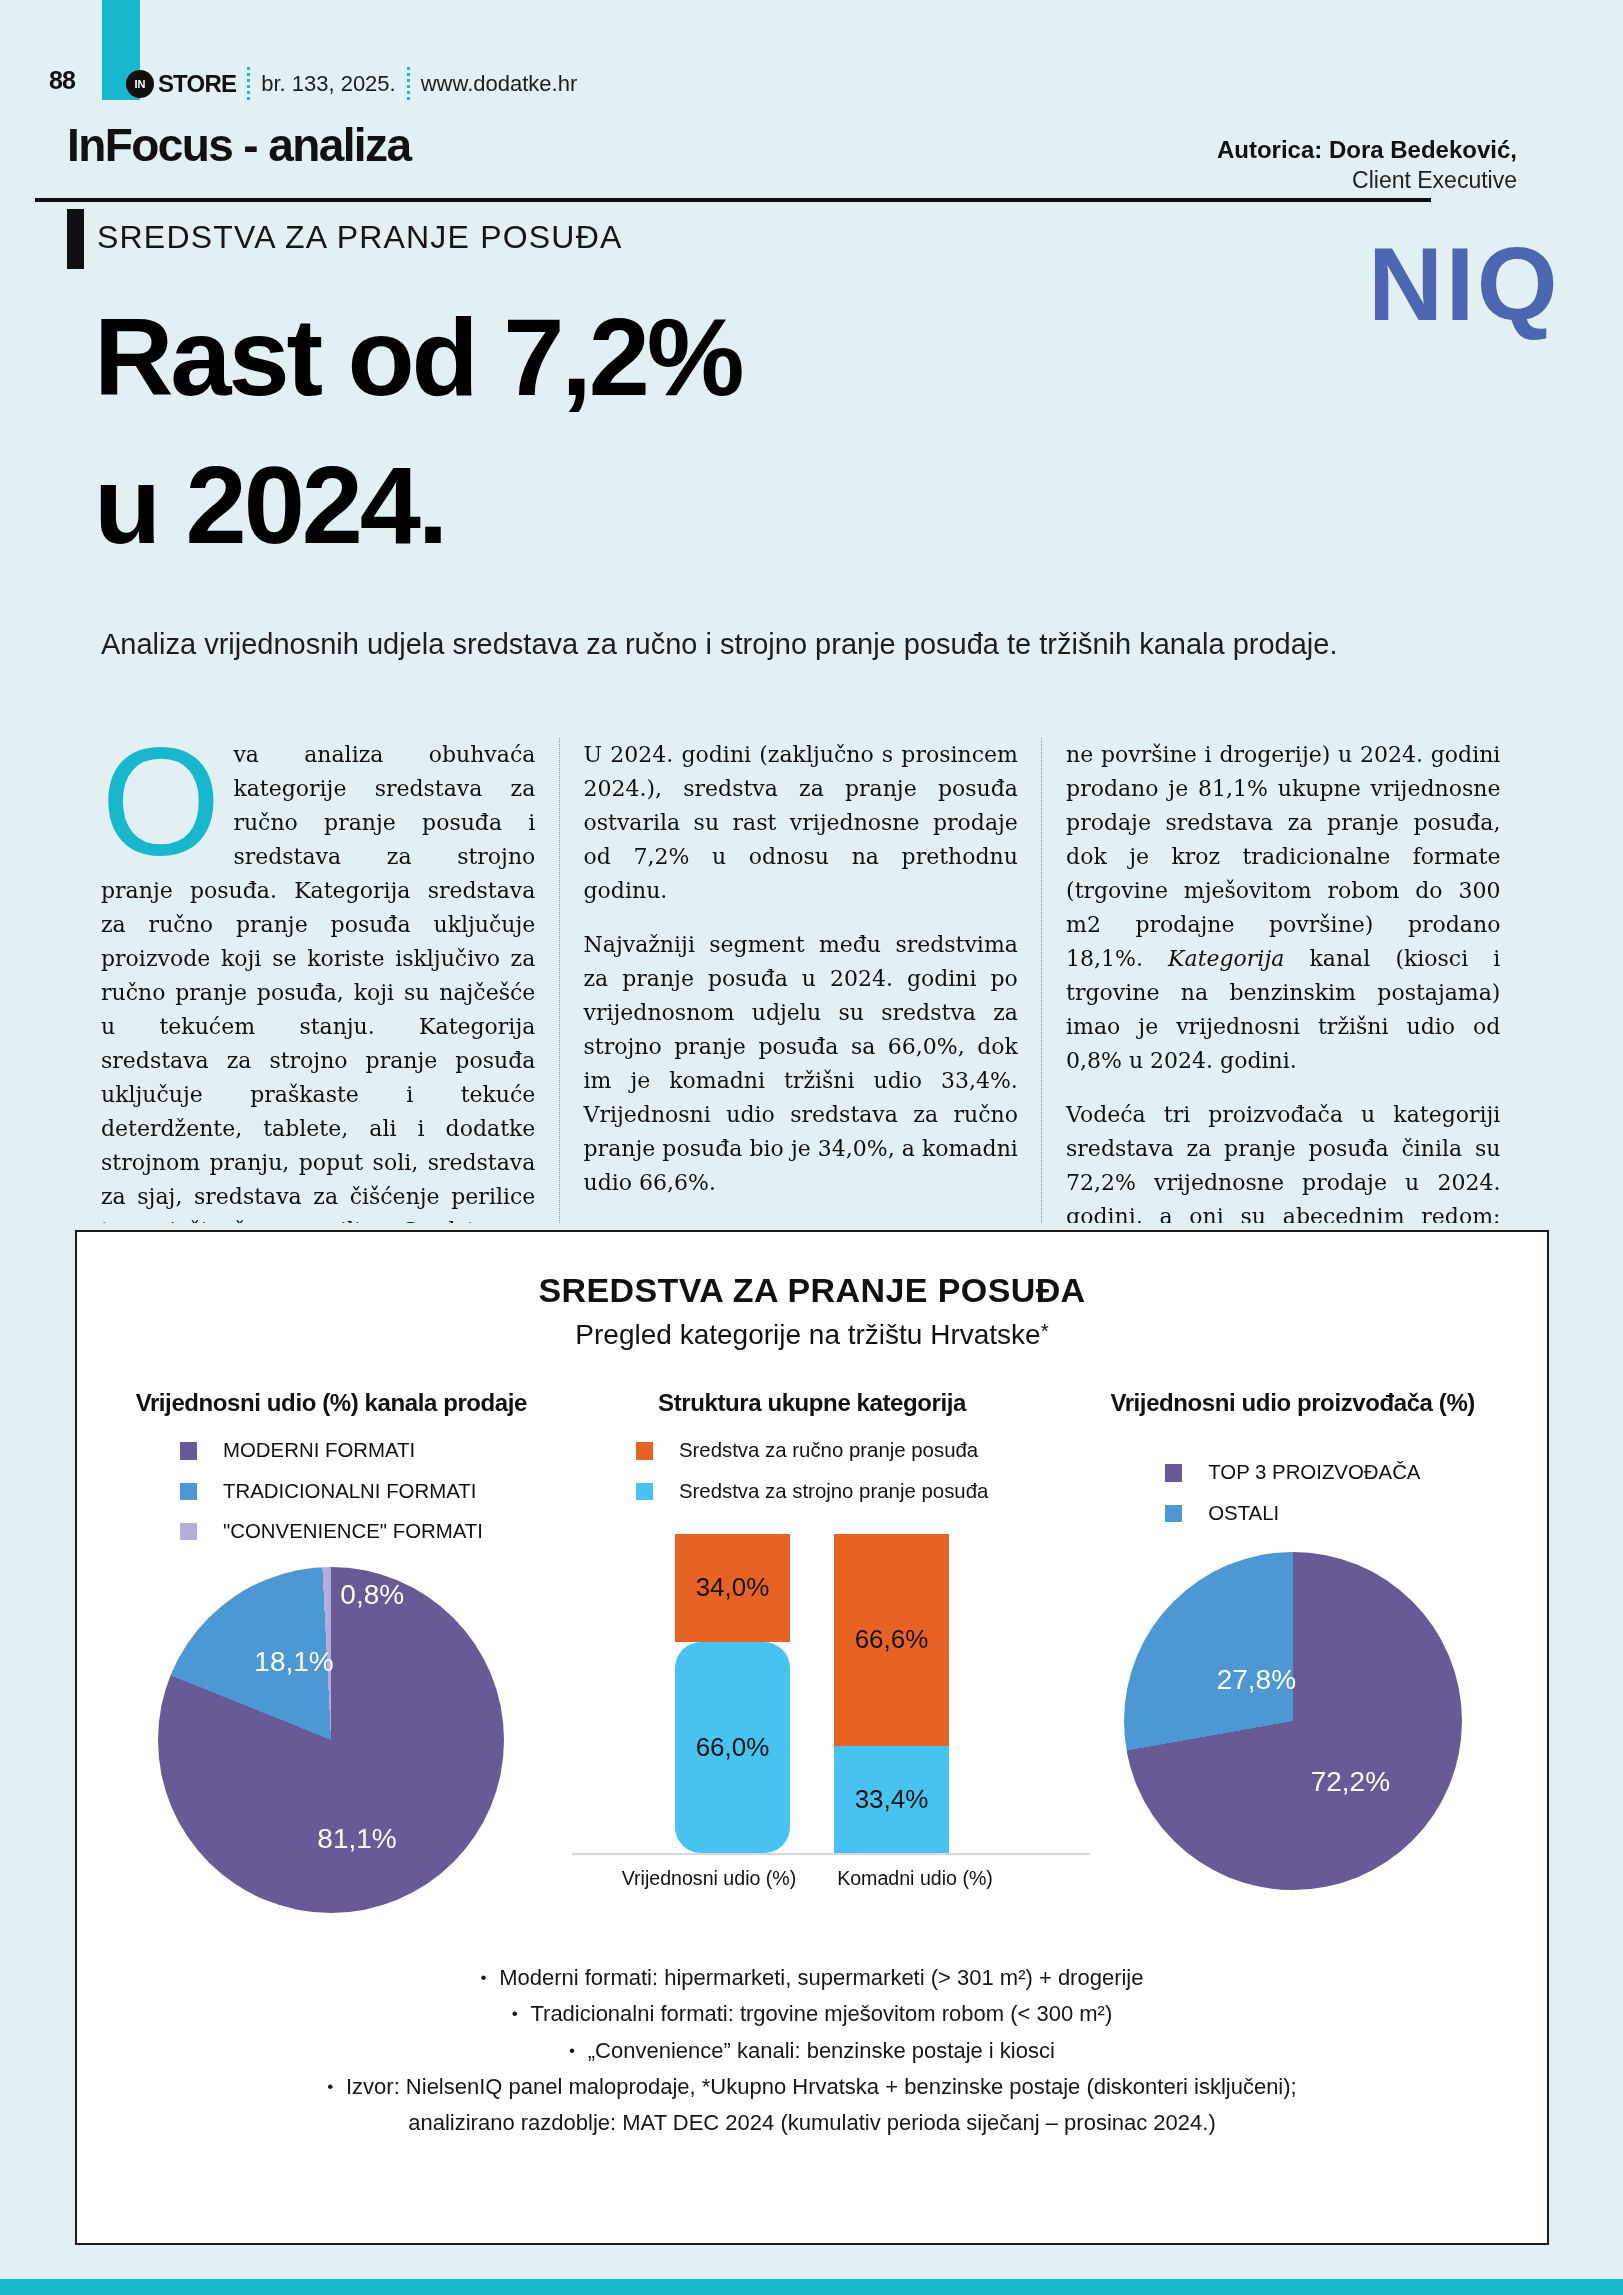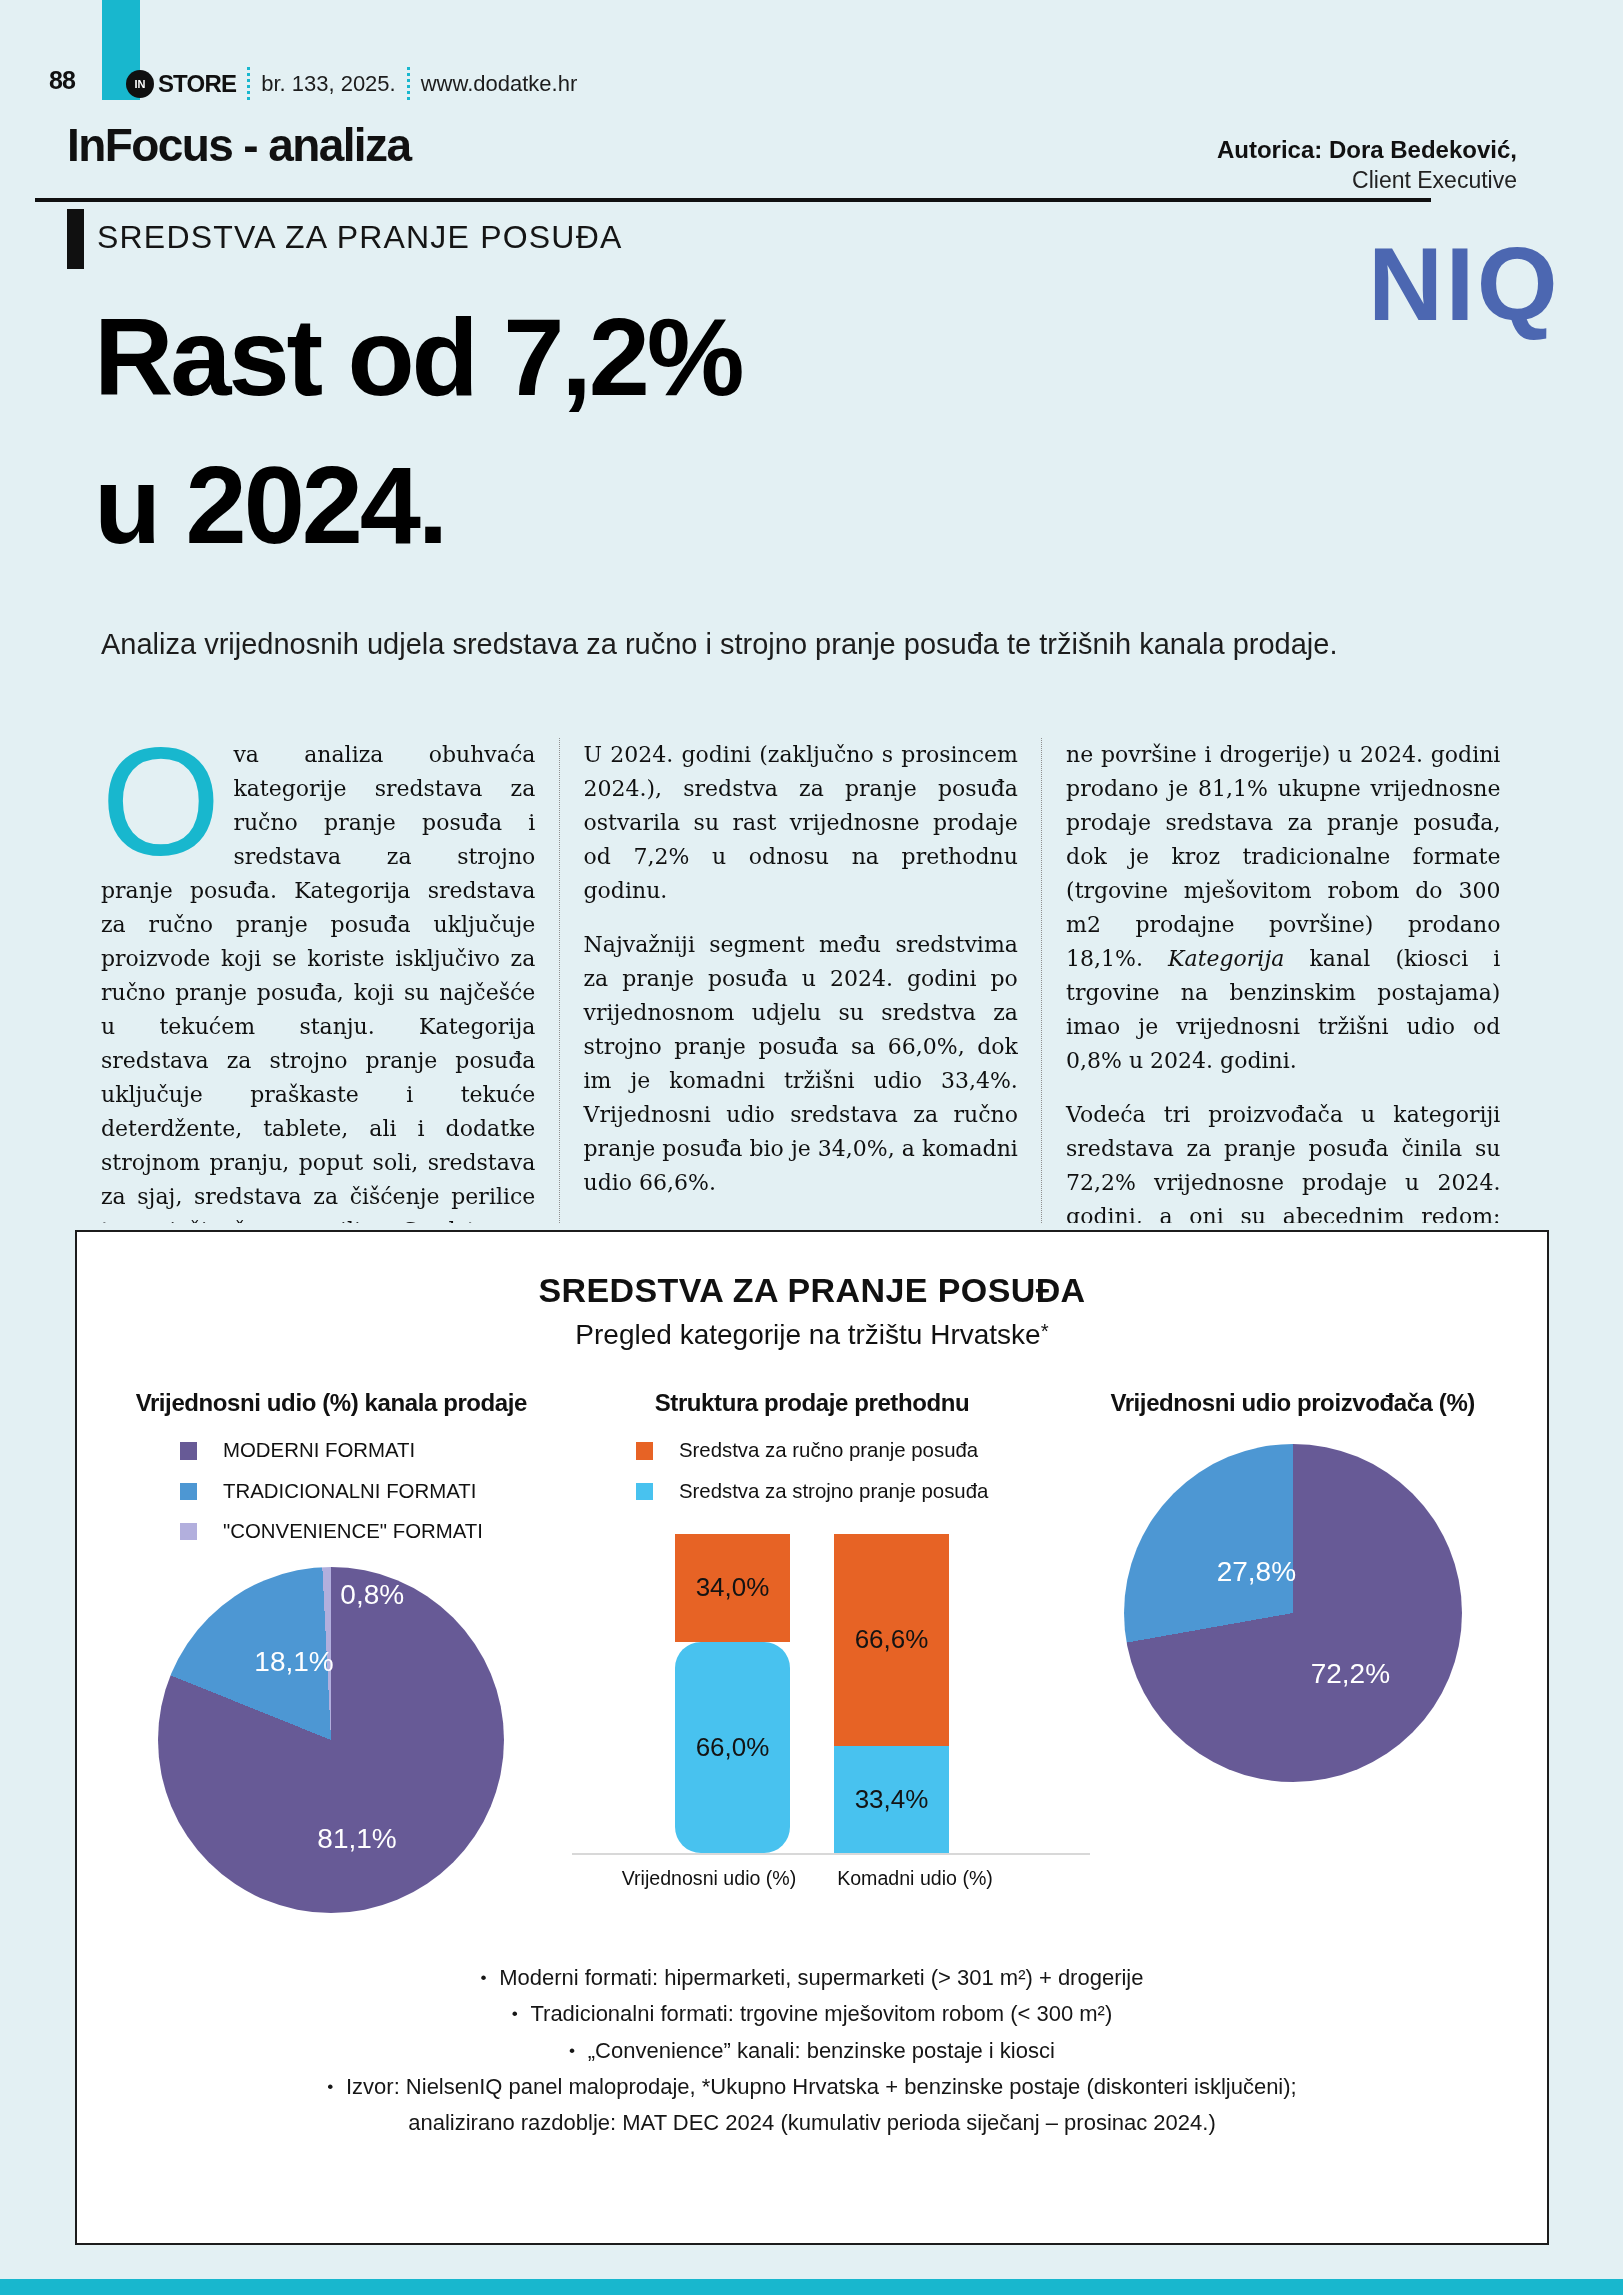--- a/index.html
+++ b/index.html
@@ -143,21 +143,21 @@
           </div>
         </div>
         <div class="pie pie1" style="background: conic-gradient(rgb(103, 90, 150) 0%, rgb(103, 90, 150) 81.1%, rgb(77, 151, 211) 81.1%, rgb(77, 151, 211) 99.2%, rgb(178, 175, 221) 99.2%, rgb(178, 175, 221) 100%);">
           <span class="pie-label" style="left:182px;top:12.6px;">0,8%</span>
           <span class="pie-label" style="left:96px;top:79px;">18,1%</span>
           <span class="pie-label" style="left:159px;top:256px;">81,1%</span>
         </div>
       </div>
 
       <div class="chart-col">
-        <div class="chart-header">Struktura prodaje prethodnu</div>
+        <div class="chart-header">Struktura ukupne kategorija</div>
         <div class="legend">
           <div class="legend-item">
             <span class="swatch" style="background: rgb(231, 99, 37);"></span>
             <span>Sredstva za ručno pranje posuđa</span>
           </div>
           <div class="legend-item">
             <span class="swatch" style="background: rgb(72, 194, 239);"></span>
             <span>Sredstva za strojno pranje posuđa</span>
           </div>
         </div>
@@ -181,20 +181,30 @@
         </div>
         <div class="baseline"></div>
         <div class="axis-row">
           <div class="axis-label">Vrijednosni udio (%)</div>
           <div class="axis-label">Komadni udio (%)</div>
         </div>
       </div>
 
       <div class="chart-col">
         <div class="chart-header">Vrijednosni udio proizvođača (%)</div>
+        <div class="legend lower">
+          <div class="legend-item">
+            <span class="swatch" style="background: rgb(103, 90, 150);"></span>
+            <span>TOP 3 PROIZVOĐAČA</span>
+          </div>
+          <div class="legend-item">
+            <span class="swatch" style="background: rgb(77, 151, 211);"></span>
+            <span>OSTALI</span>
+          </div>
+        </div>
         <div class="pie pie2" style="background: conic-gradient(rgb(103, 90, 150) 0%, rgb(103, 90, 150) 72.2%, rgb(77, 151, 211) 72.2%, rgb(77, 151, 211) 100%);">
           <span class="pie-label" style="left:69px;top:112px;margin-left:24px;">27,8%</span>
           <span class="pie-label" style="left:187px;top:214px;">72,2%</span>
         </div>
       </div>
     </div>
 
     <div class="footnotes">
       <div><span class="bullet">•</span><span>Moderni formati: hipermarketi, supermarketi (&gt; 301 m²) + drogerije</span></div>
       <div><span class="bullet">•</span><span>Tradicionalni formati: trgovine mješovitom robom (&lt; 300 m²)</span></div>

